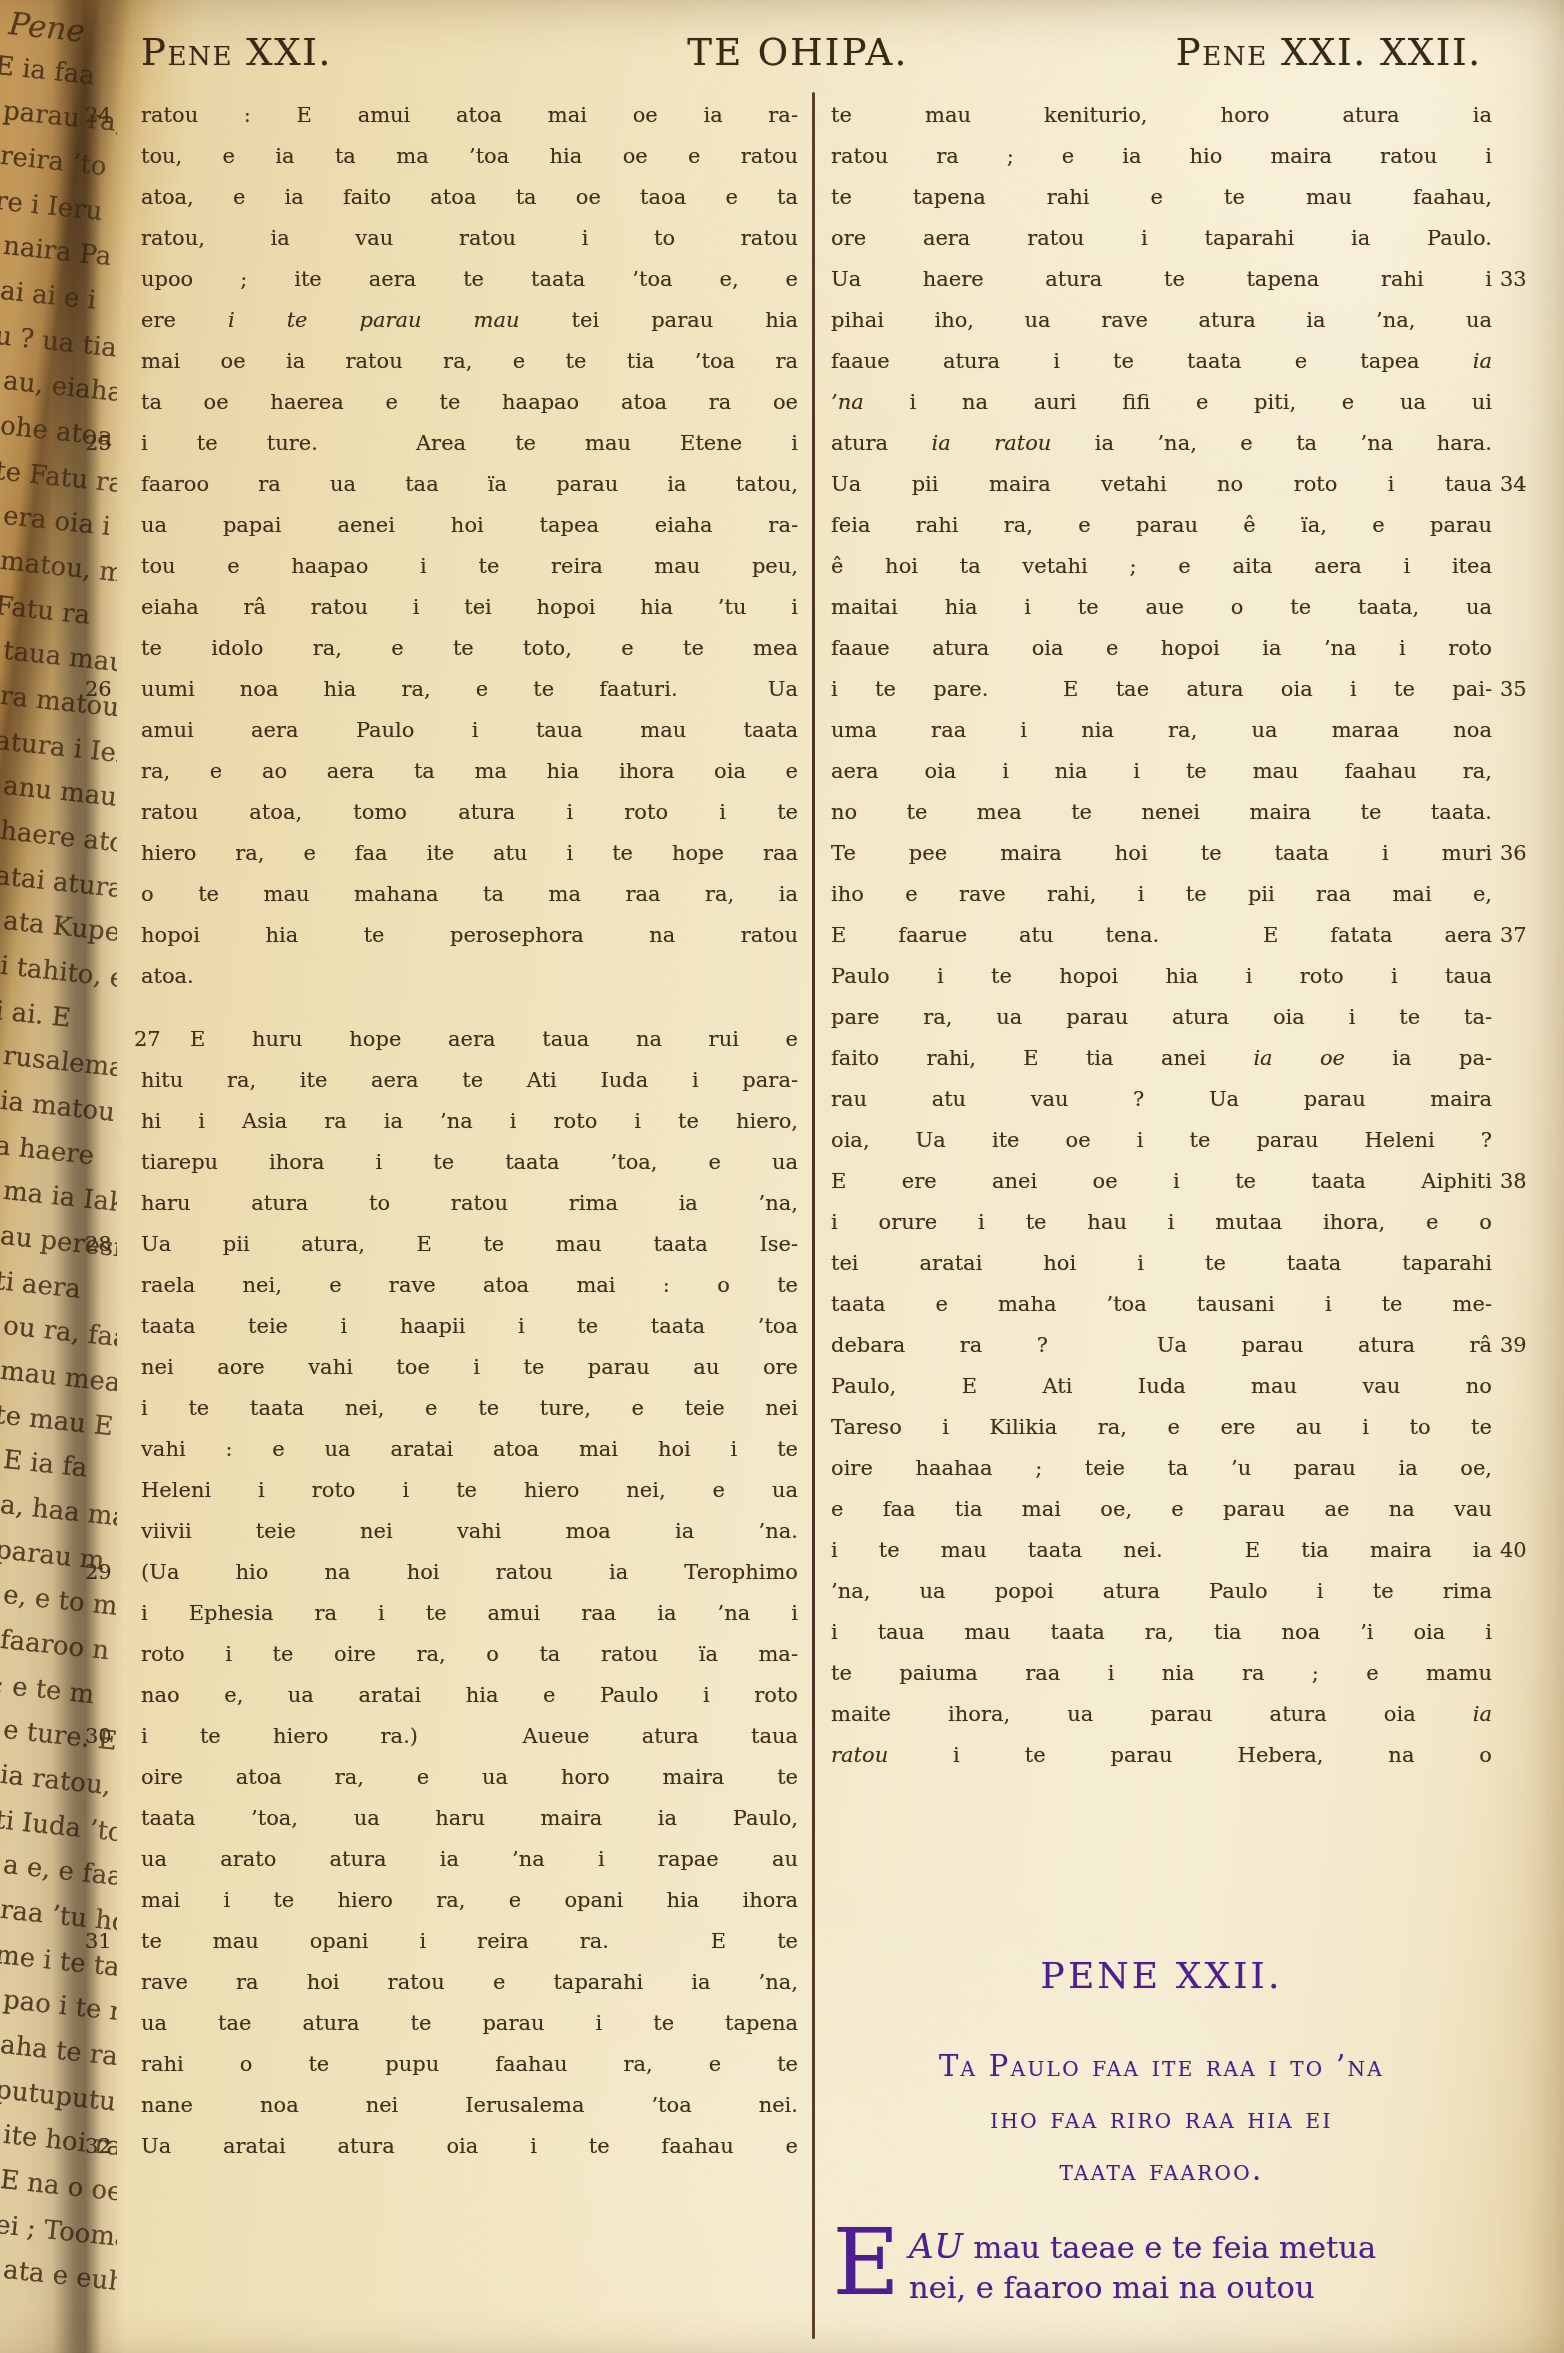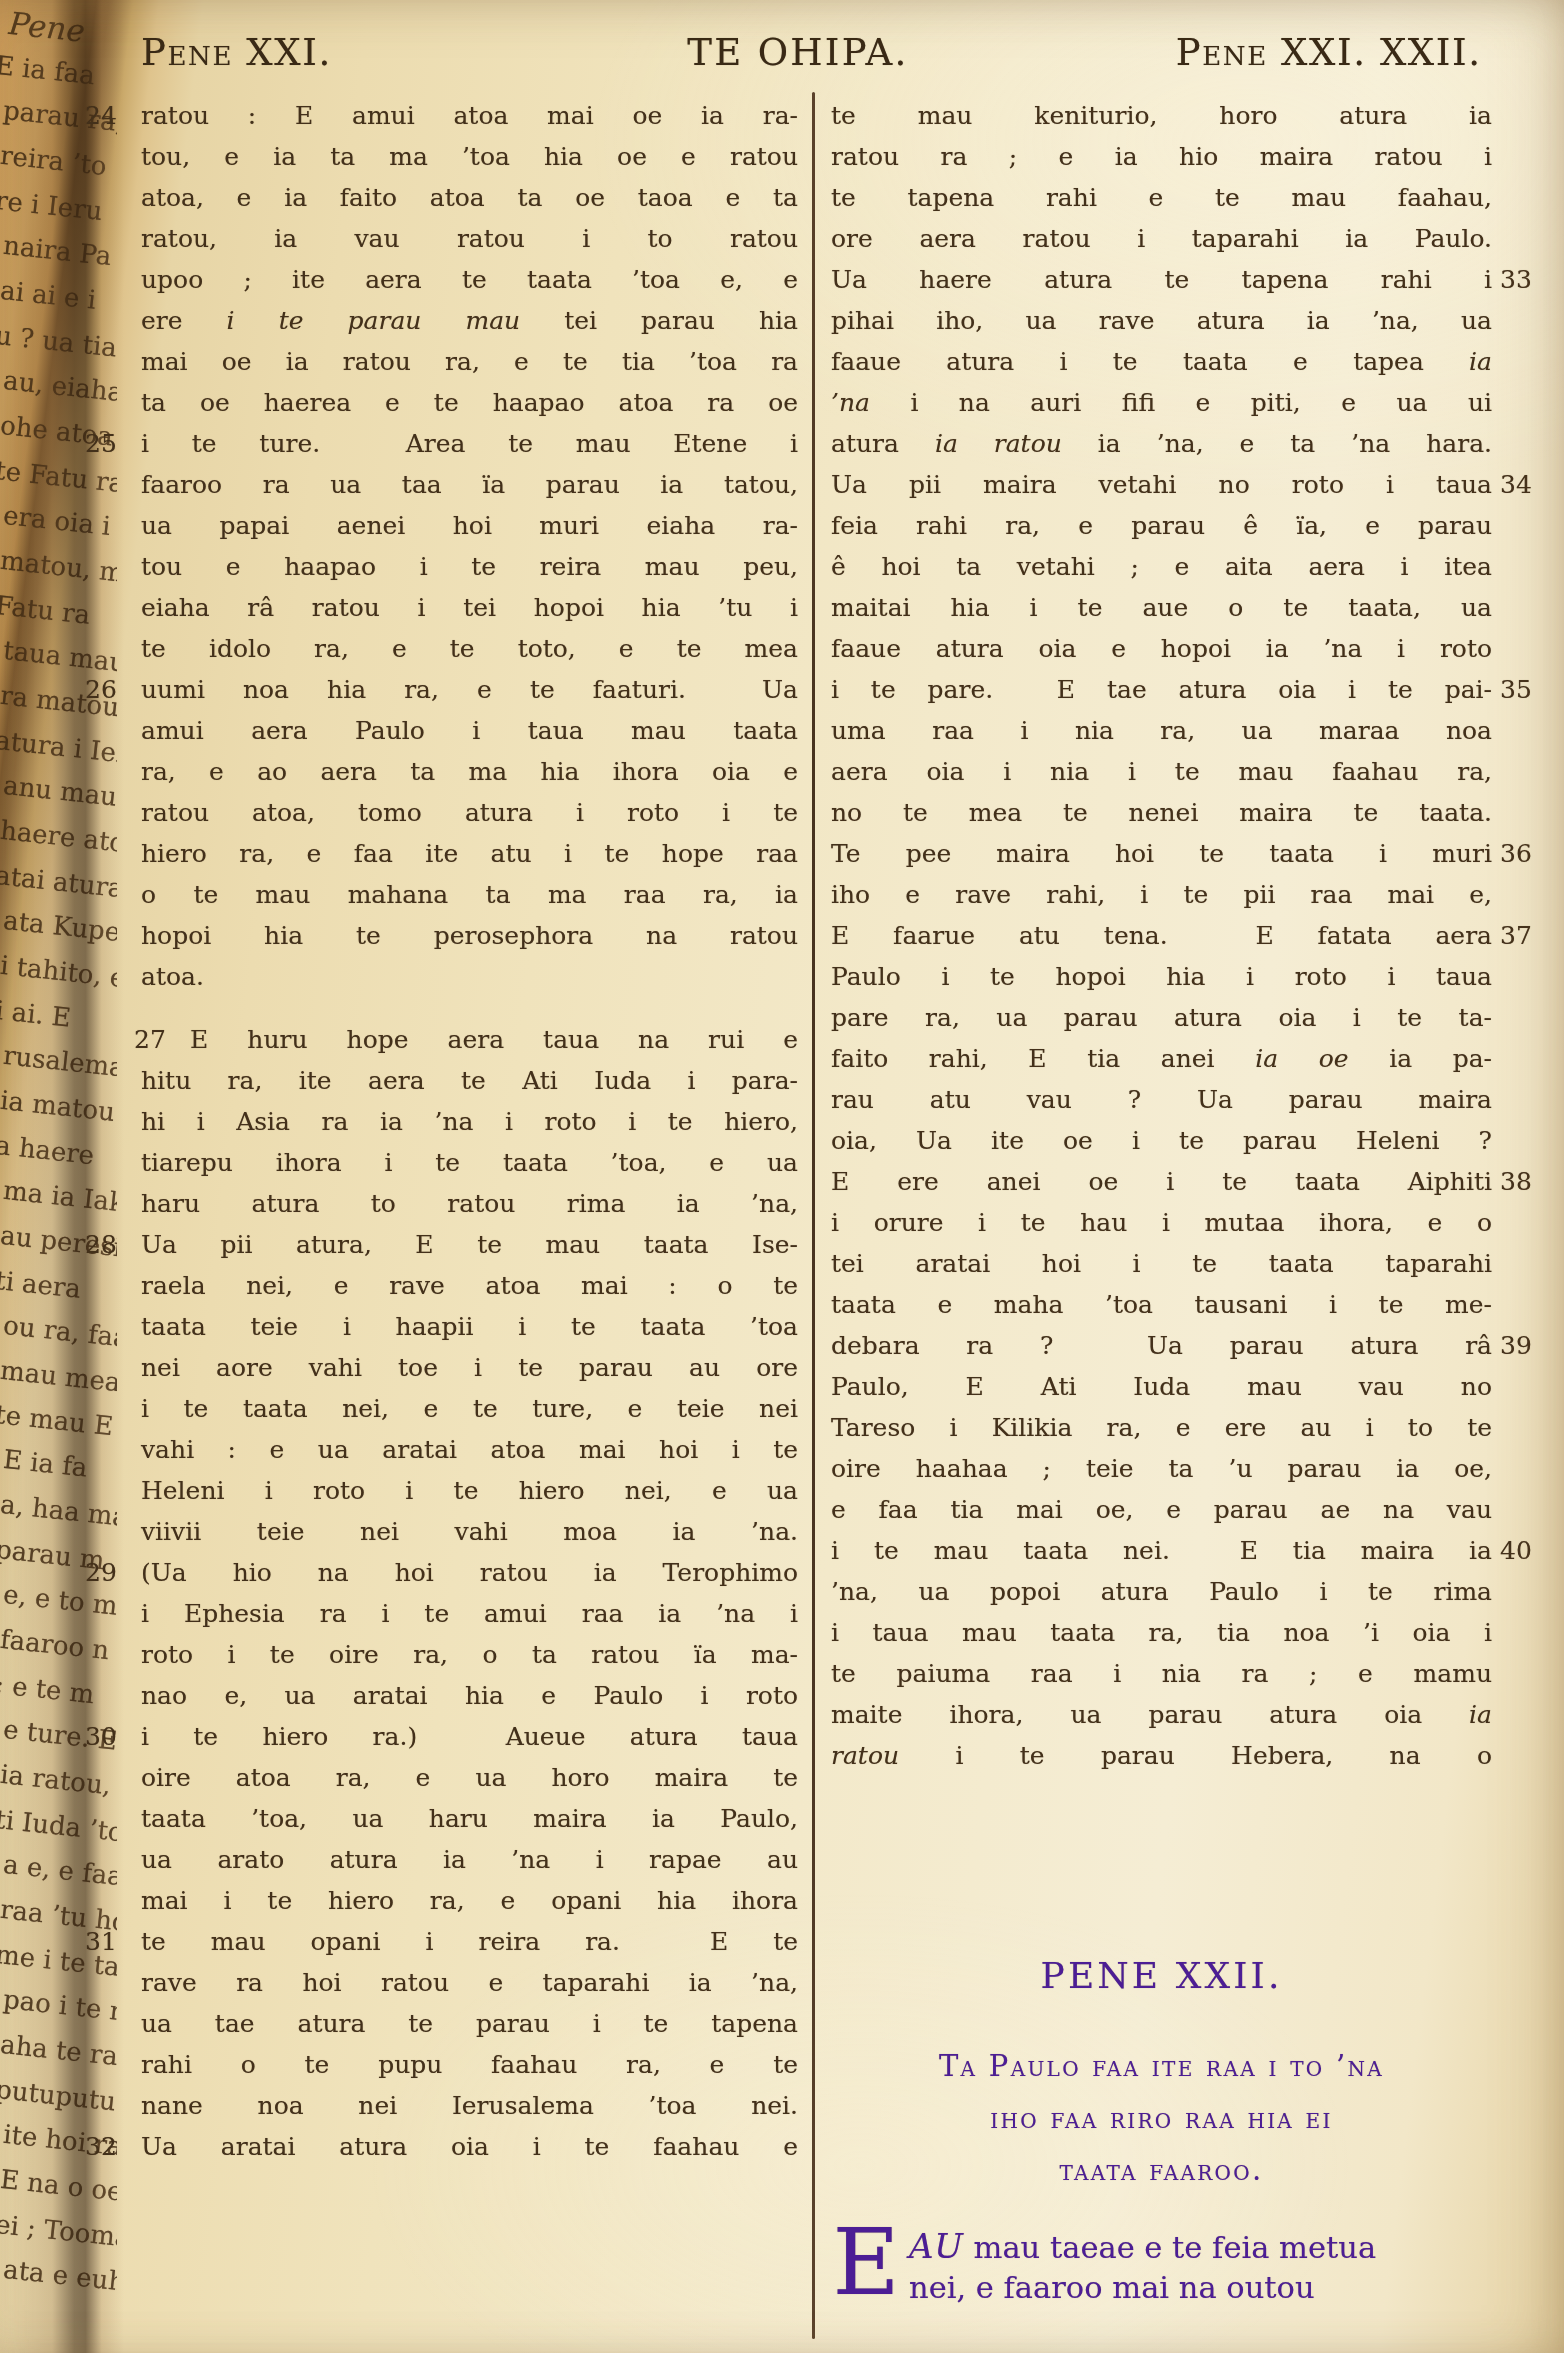--- a/index.html
+++ b/index.html
@@ -29,21 +29,21 @@
       rgba(58,38,18,.55) 60%, rgba(58,38,18,.6) 69%, rgba(150,110,66,.22) 82%, rgba(240,225,185,0) 100%);}
   
   .header{position:absolute;left:141px;top:31px;width:1350px;height:47px;z-index:4;
     font-size:37px;color:#3a2a16;text-shadow:0 0 0.8px rgba(58,42,22,.45);}
   .head-left{position:absolute;left:0;top:0;font-variant:small-caps;letter-spacing:1.6px;}
   .head-center{position:absolute;left:657px;top:0;transform:translateX(-50%);letter-spacing:2.3px;}
   .head-right{position:absolute;right:9.4px;top:0;font-variant:small-caps;letter-spacing:1.6px;}
   
   .divider{position:absolute;left:812px;top:92px;width:3.1px;height:2247px;
     background:linear-gradient(180deg,#5b422b,#47331f 30%,#4a3522 70%,#5b432c);z-index:4;border-radius:1.6px;}
-  .col{position:absolute;top:95px;font-size:25px;z-index:4;}
+  .col{position:absolute;top:95px;font-size:21px;z-index:4;}
   #col-left{left:141px;width:657px;}
   #col-right{left:831px;width:661px;}
   .line{position:relative;height:41px;line-height:41px;
     text-align:justify;text-align-last:justify;white-space:nowrap;
     text-shadow:0 0 0.8px rgba(62,44,24,.4);}
   .line.short{text-align-last:left;}
   .line.indent{text-indent:49px;margin-top:22px;}
   .vnum{position:absolute;top:0;line-height:41px;text-shadow:0 0 0.8px rgba(62,44,24,.4);}
   .vnum.vleft{left:-56px;width:50px;text-align:left;}
   .vnum.vright{right:-64px;width:56px;text-align:right;}
@@ -132,21 +132,21 @@
       <div class="line"><span class="vnum vleft">24</span><span>ratou : E amui atoa mai oe ia ra-</span></div>
       <div class="line"><span>tou, e ia ta ma ’toa hia oe e ratou</span></div>
       <div class="line"><span>atoa, e ia faito atoa ta oe taoa e ta</span></div>
       <div class="line"><span>ratou, ia vau ratou i to ratou</span></div>
       <div class="line"><span>upoo ; ite aera te taata ’toa e, e</span></div>
       <div class="line"><span>ere </span><span class="it">i te parau mau</span><span> tei parau hia</span></div>
       <div class="line"><span>mai oe ia ratou ra, e te tia ’toa ra</span></div>
       <div class="line"><span>ta oe haerea e te haapao atoa ra oe</span></div>
       <div class="line"><span class="vnum vleft">25</span><span>i te ture.&nbsp; Area te mau Etene i</span></div>
       <div class="line"><span>faaroo ra ua taa ïa parau ia tatou,</span></div>
-      <div class="line"><span>ua papai aenei hoi muri eiaha ra-</span></div>
+      <div class="line"><span>ua papai aenei hoi tapea eiaha ra-</span></div>
       <div class="line"><span>tou e haapao i te reira mau peu,</span></div>
       <div class="line"><span>eiaha râ ratou i tei hopoi hia ’tu i</span></div>
       <div class="line"><span>te idolo ra, e te toto, e te mea</span></div>
       <div class="line"><span class="vnum vleft">26</span><span>uumi noa hia ra, e te faaturi.&nbsp; Ua</span></div>
       <div class="line"><span>amui aera Paulo i taua mau taata</span></div>
       <div class="line"><span>ra, e ao aera ta ma hia ihora oia e</span></div>
       <div class="line"><span>ratou atoa, tomo atura i roto i te</span></div>
       <div class="line"><span>hiero ra, e faa ite atu i te hope raa</span></div>
       <div class="line"><span>o te mau mahana ta ma raa ra, ia</span></div>
       <div class="line"><span>hopoi hia te perosephora na ratou</span></div>

